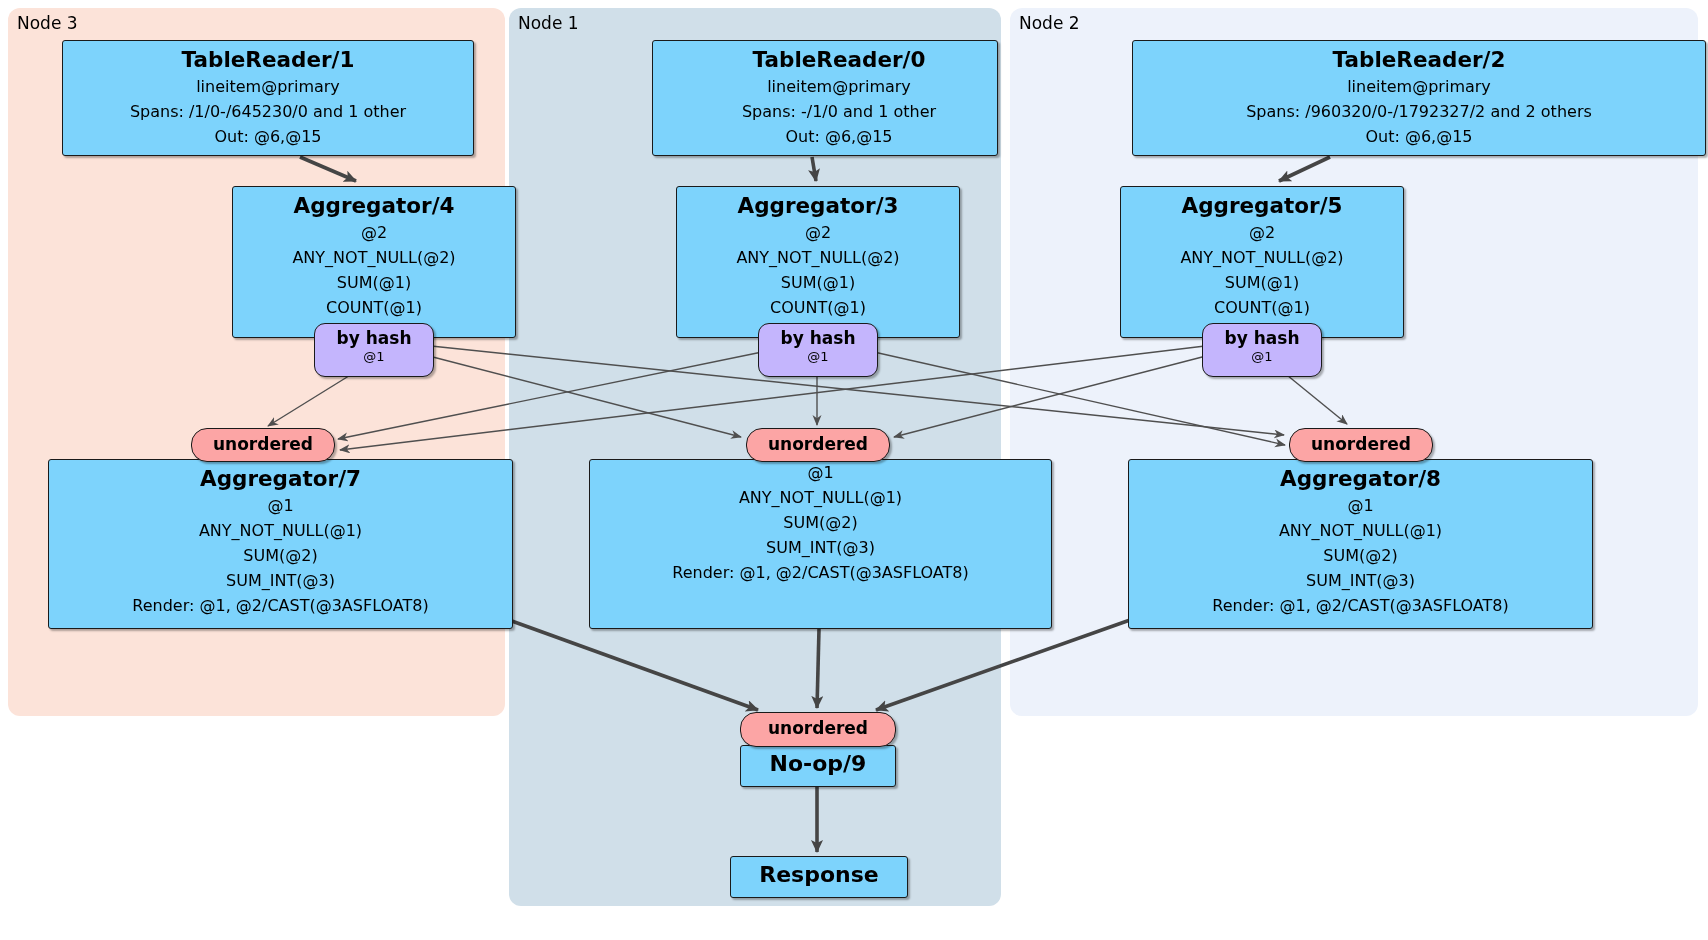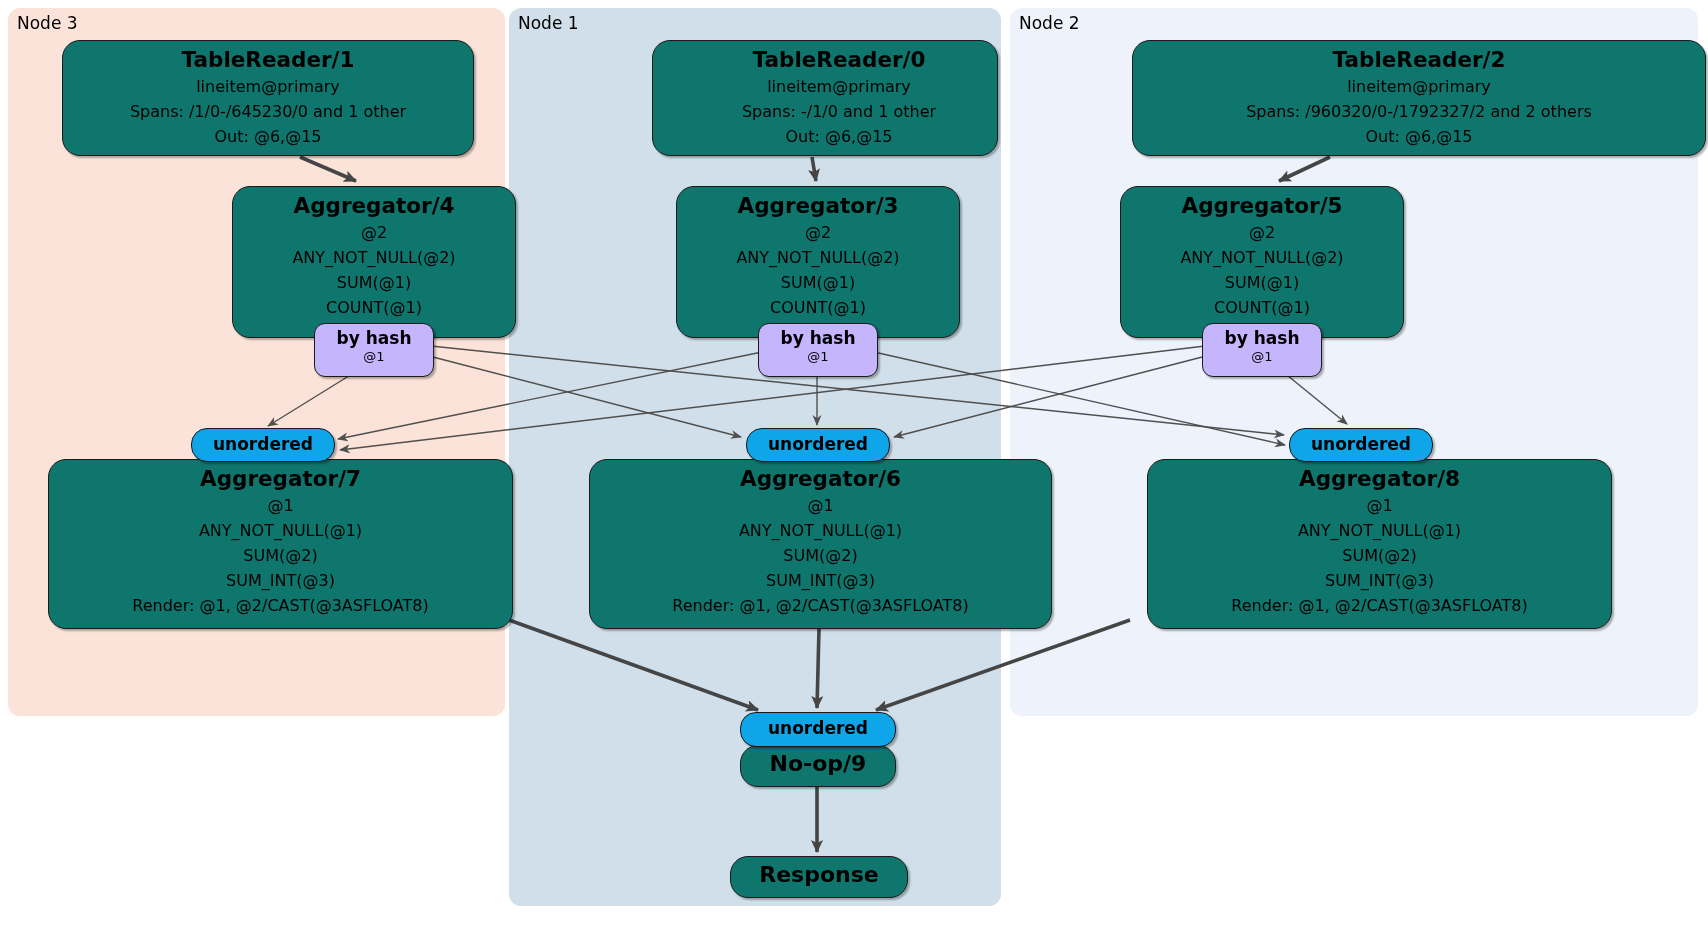--- a/index.html
+++ b/index.html
@@ -7,45 +7,45 @@
   .canvas{position:relative;width:1708px;height:940px;background:#fff;overflow:hidden;}
 
   .group{position:absolute;border-radius:12px;}
   .group-label{position:absolute;left:9px;top:5px;font-size:17px;color:#000000;}
   .g-node3{left:8px;top:8px;width:497px;height:708px;background:#fce3d9;}
   .g-node1{left:509px;top:8px;width:492px;height:898px;background:#d0dfe9;}
   .g-node2{left:1010px;top:8px;width:688px;height:708px;background:#edf2fb;}
 
   .edges{position:absolute;left:0;top:0;z-index:2;}
 
-  .proc{position:absolute;z-index:3;background:#0f766e;border:1.6px solid #1a1a1a;border-radius:18px;
+  .proc{position:absolute;z-index:3;background:#7dd3fc;border:1.6px solid #1a1a1a;border-radius:3px;
         text-align:center;box-shadow:2px 2px 2px rgba(0,0,0,0.30);}
   .proc-title{font-weight:bold;font-size:21.5px;line-height:28px;padding-top:5px;}
   .proc-line{font-size:16px;line-height:25px;white-space:nowrap;}
 
   .tr1{left:62px;top:40px;width:410px;height:114px;}
   .tr0{left:652px;top:40px;width:316px;height:114px;padding-left:28px;}
   .tr2{left:1092px;top:40px;width:572px;height:114px;margin-left:40px;}
   .agg4{left:232px;top:186px;width:282px;height:150px;}
   .agg3{left:676px;top:186px;width:282px;height:150px;}
   .agg5{left:1120px;top:186px;width:282px;height:150px;}
   .agg7{left:48px;top:459px;width:463px;height:168px;}
   .agg6{left:589px;top:459px;width:461px;height:168px;}
-  .agg8{left:1128px;top:459px;width:463px;height:168px;margin-left:19px;}
+  .agg8{left:1128px;top:459px;width:463px;height:168px;}
   .noop{left:740px;top:745px;width:154px;height:40px;}
   .resp{left:730px;top:856px;width:176px;height:40px;}
   .noop .proc-title,.resp .proc-title{font-size:22px;line-height:36px;padding-top:0;}
 
   .router{position:absolute;z-index:4;width:118px;height:52px;background:#c4b5fd;border:1.6px solid #1a1a1a;
           border-radius:11px;text-align:center;box-shadow:2px 2px 2px rgba(0,0,0,0.30);}
   .router-label{font-weight:bold;font-size:17px;line-height:23px;padding-top:3px;}
   .router-sub{font-size:13px;line-height:14px;}
   .r3{left:314px;top:323px;} .r1{left:758px;top:323px;} .r2{left:1202px;top:323px;}
 
-  .sync{position:absolute;z-index:4;width:142px;height:32px;background:#0ea5e9;border:1.6px solid #1a1a1a;
+  .sync{position:absolute;z-index:4;width:142px;height:32px;background:#fca5a5;border:1.6px solid #1a1a1a;
         border-radius:16px;text-align:center;box-shadow:2px 2px 2px rgba(0,0,0,0.30);}
   .sync-label{font-weight:bold;font-size:17px;line-height:30px;}
   .s7{left:191px;top:428px;} .s6{left:746px;top:428px;} .s8{left:1289px;top:428px;}
   .s9{left:740px;top:712px;width:154px;height:33px;}
   .s9 .sync-label{line-height:31px;}
 </style>
 </head>
 <body>
 
 <div class="canvas">
@@ -159,21 +159,20 @@
 
   <div class="proc agg7">
     <div class="proc-title">Aggregator/7</div>
     <div class="proc-line">@1</div>
     <div class="proc-line">ANY_NOT_NULL(@1)</div>
     <div class="proc-line">SUM(@2)</div>
     <div class="proc-line">SUM_INT(@3)</div>
     <div class="proc-line">Render: @1, @2/CAST(@3ASFLOAT8)</div>
   </div>
   <div class="proc agg6">
-    <div class="proc-title">Aggregator/6</div>
     <div class="proc-line">@1</div>
     <div class="proc-line">ANY_NOT_NULL(@1)</div>
     <div class="proc-line">SUM(@2)</div>
     <div class="proc-line">SUM_INT(@3)</div>
     <div class="proc-line">Render: @1, @2/CAST(@3ASFLOAT8)</div>
   </div>
   <div class="proc agg8">
     <div class="proc-title">Aggregator/8</div>
     <div class="proc-line">@1</div>
     <div class="proc-line">ANY_NOT_NULL(@1)</div>

